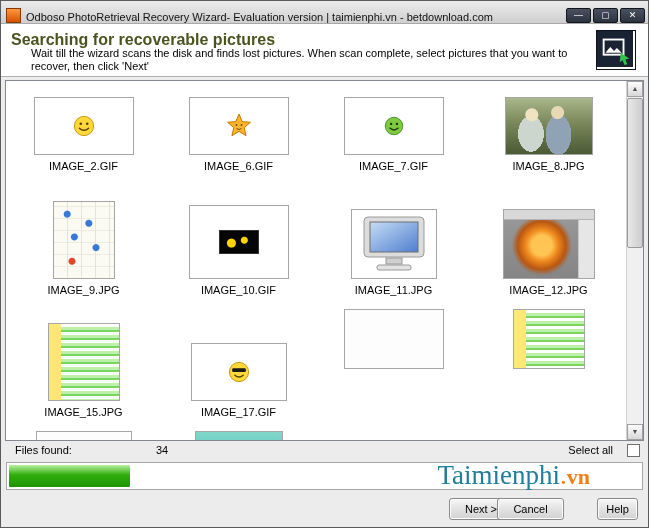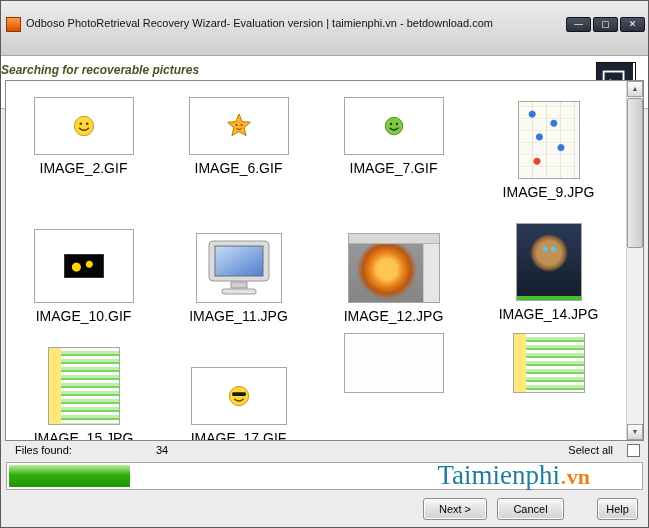--- a/index.html
+++ b/index.html
@@ -1,38 +1,38 @@
 <!DOCTYPE html>
 <html style="--progress_green: #2fae0c; --brand_teal: #1e7e9c; --brand_orange: #ef7f1a; --header_olive: #4b5320;"><head>
 <meta charset="utf-8">
 <style>
   html,body{margin:0;padding:0;}
   body{width:649px;height:528px;overflow:hidden;font-family:"Liberation Sans",sans-serif;font-size:11px;color:#000;background:#ececec;}
   .win{position:absolute;inset:0;border:1px solid #5a5a5a;background:#ececec;box-sizing:border-box;}
 
   
-  .titlebar{height:22px;background:linear-gradient(#ececec,#cfcfcf);border-bottom:1px solid #a8a8a8;display:flex;align-items:flex-start;padding:16px 3px;}
+  .titlebar{height:22px;background:linear-gradient(#ececec,#cfcfcf);border-bottom:1px solid #a8a8a8;display:flex;align-items:flex-end;padding:0 3px;}
   .app-icon{width:13px;height:13px;background:linear-gradient(#ff9a3c,#d94f00);border:1px solid #8a3a00;margin:0 5px 0 2px;flex:0 0 auto;}
   .title-text{font-size:11px;color:#111;white-space:nowrap;overflow:hidden;flex:1;}
   .winbtns{display:flex;gap:2px;}
   .winbtn{width:25px;height:15px;background:linear-gradient(#4a5160,#2c3240);border:1px solid #14161c;border-radius:2px;color:#fff;font-size:9px;line-height:13px;text-align:center;padding:0;cursor:default;}
 
   
   .header{height:52px;background:#ffffff;border-bottom:1px solid #b0b0b0;position:relative;}
-  .h-title{position:absolute;left:0;top:7px;font-weight:bold;font-size:12px;color:var(--header_olive,#4b5320);font-style:italic;}
+  .h-title{position:absolute;left:10px;top:7px;font-weight:bold;font-size:16px;color:var(--header_olive,#4b5320);}
   .h-desc{position:absolute;left:30px;top:23px;width:552px;line-height:13px;color:#000;}
   .h-icon{position:absolute;right:12px;top:6px;width:38px;height:38px;border:1px solid #0c1220;}
 
   
   .list{position:absolute;left:4px;right:4px;top:79px;height:359px;border:1px solid #828790;background:#fff;overflow:hidden;}
   .grid{position:absolute;left:0;top:0;right:17px;display:grid;grid-template-columns:repeat(4,1fr);}
   .cell{display:flex;flex-direction:column;align-items:center;justify-content:flex-end;padding-bottom:8px;box-sizing:border-box;}
   .r1{height:100px}.r2{height:124px}.r3{height:122px}.r4{height:90px;justify-content:flex-start;padding-top:4px;}
   .thumb{border:1px solid #a6a6a6;background:#fff;display:flex;align-items:center;justify-content:center;overflow:hidden;box-sizing:border-box;}
-  .caption{margin-top:5px;font-size:14px;color:#000;height:13px;}
+  .caption{margin-top:5px;font-size:11px;color:#000;height:13px;}
   .b1,.b2,.b3{width:100px;height:58px}
   .b4{width:88px;height:58px}
   .b5{width:62px;height:78px}
   .b6{width:100px;height:74px}
   .b7{width:86px;height:70px}
   .b8{width:92px;height:70px}
   .b9{width:96px;height:62px}
   .b10{width:66px;height:78px}
   .b11{width:72px;height:78px}
   .b12{width:96px;height:58px}
@@ -102,41 +102,42 @@
   .pfill{height:22px;margin:2px;width:19%;background:linear-gradient(180deg,#b8f0a0,var(--progress_green,#2fae0c) 45%,#1f9406);border-radius:1px;}
   .brand{position:absolute;right:58px;top:0px;font-family:"Liberation Serif",serif;font-size:27px;line-height:31px;color:var(--brand_teal,#1e7e9c);}
   .brand .vn{font-size:22px;color:var(--brand_orange,#ef7f1a);font-weight:bold;}
   .brand .dot{color:var(--brand_orange,#ef7f1a);}
 
   
   .buttonrow{position:absolute;left:0;right:0;bottom:0;height:37px;background:#ececec;}
   .btn{position:absolute;top:8px;height:22px;font-size:11px;font-family:"Liberation Sans",sans-serif;border:1px solid #8a8a8a;border-radius:3px;background:linear-gradient(#f8f8f8,#e4e4e4 45%,#d2d2d2);box-shadow:inset 0 0 0 1px #ffffff;padding:0;}
   .btn-menu{left:12px;width:64px;}
   .btn-back{right:218px;width:64px;}
-  .btn-next{right:161px;width:64px;}
+  .btn-next{right:135px;width:64px;}
   .btn-cancel{right:84px;width:67px;}
   .btn-help{right:10px;width:41px;}
 </style>
 </head>
 <body>
 
 <div class="win">
 
   <div class="titlebar">
     <span class="app-icon"></span>
     <span class="title-text">Odboso PhotoRetrieval Recovery Wizard- Evaluation version | taimienphi.vn - betdownload.com</span>
     <span class="winbtns">
       <button class="winbtn">—</button>
       <button class="winbtn">▢</button>
       <button class="winbtn">✕</button>
     </span>
   </div>
 
   <div class="header">
     <div class="h-title">Searching for recoverable pictures</div>
+    <div class="h-desc">Wait till the wizard scans the disk and finds lost pictures. When scan complete, select pictures that you want to recover, then click 'Next'</div>
     <div class="h-icon">
       <svg width="36" height="36" viewBox="0 0 38 38">
         <rect width="38" height="38" fill="#1a2333"></rect>
         <rect x="7" y="9" width="21" height="16" fill="none" stroke="#ffffff" stroke-width="2"></rect>
         <path d="M9 23 l5 -6 4 4 3 -3 5 5 z" fill="#ffffff"></path>
         <path d="M25 23 l9 6 -4 1 2 5 -3 1 -2 -5 -3 2 z" fill="#35c24a"></path>
       </svg>
     </div>
   </div>
 
@@ -168,20 +169,26 @@
       <div class="cell r1">
         <div class="thumb b3">
           <svg width="20" height="20" viewBox="0 0 24 24">
             <circle cx="12" cy="12" r="10.5" fill="#7ec941" stroke="#3f8a1a"></circle>
             <circle cx="8.5" cy="9.5" r="1.4" fill="#1d3a08"></circle>
               <circle cx="15.5" cy="9.5" r="1.4" fill="#1d3a08"></circle>
             <path d="M7 14.5 q5 4.5 10 0" fill="none" stroke="#1d3a08" stroke-width="1.6" stroke-linecap="round"></path>
           </svg>
         </div>
         <div class="caption">IMAGE_7.GIF</div>
+      </div>
+      <div class="cell r1">
+        <div class="thumb b4">
+            <div class="fill art-photo8"></div>
+          </div>
+        <div class="caption">IMAGE_8.JPG</div>
       </div>
 
       <div class="cell r2">
         <div class="thumb b5">
             <div class="fill art-map"></div>
           </div>
         <div class="caption">IMAGE_9.JPG</div>
       </div>
       <div class="cell r2">
         <div class="thumb b6">
@@ -207,26 +214,20 @@
         <div class="caption">IMAGE_11.JPG</div>
       </div>
       <div class="cell r2">
         <div class="thumb b8">
             <div class="fill art-ps"></div>
           </div>
         <div class="caption">IMAGE_12.JPG</div>
       </div>
 
       <div class="cell r3">
-        <div class="thumb b10">
-            <div class="fill art-cat"></div>
-          </div>
-        <div class="caption">IMAGE_14.JPG</div>
-      </div>
-      <div class="cell r3">
         <div class="thumb b11">
             <div class="fill art-sheet"></div>
           </div>
         <div class="caption">IMAGE_15.JPG</div>
       </div>
       <div class="cell r3">
         <div class="thumb b12">
           <svg width="22" height="22" viewBox="0 0 24 24">
             <circle cx="12" cy="12" r="10.5" fill="#ffd83a" stroke="#c49000"></circle>
             <rect x="4.5" y="8" width="15" height="4" rx="1.5" fill="#1a1a1a"></rect>

